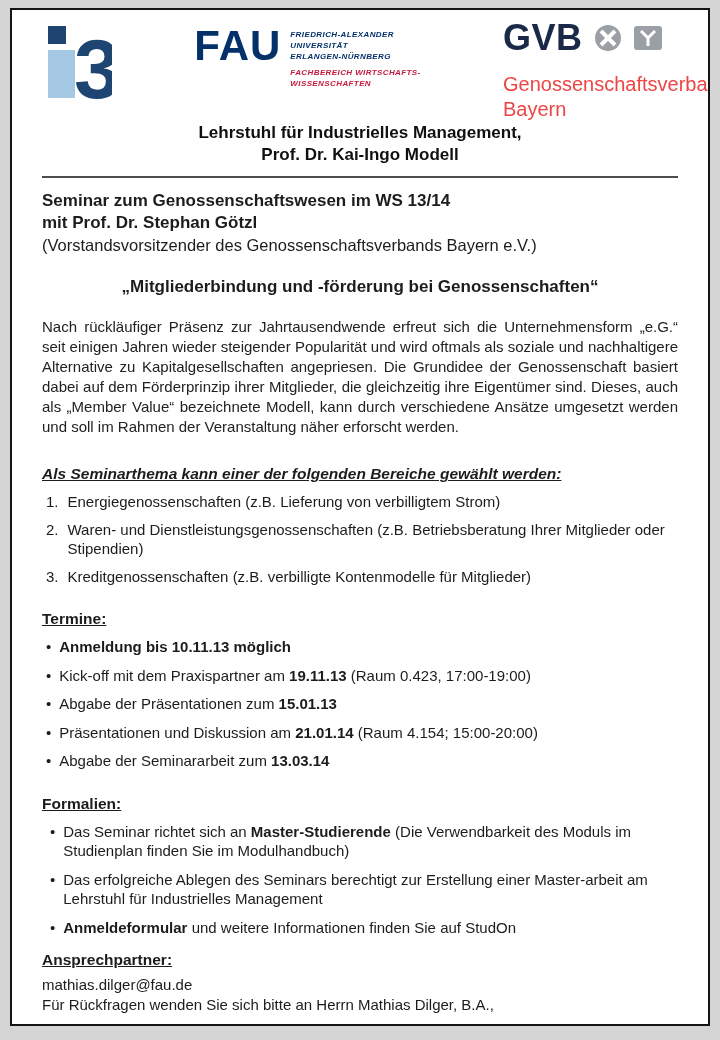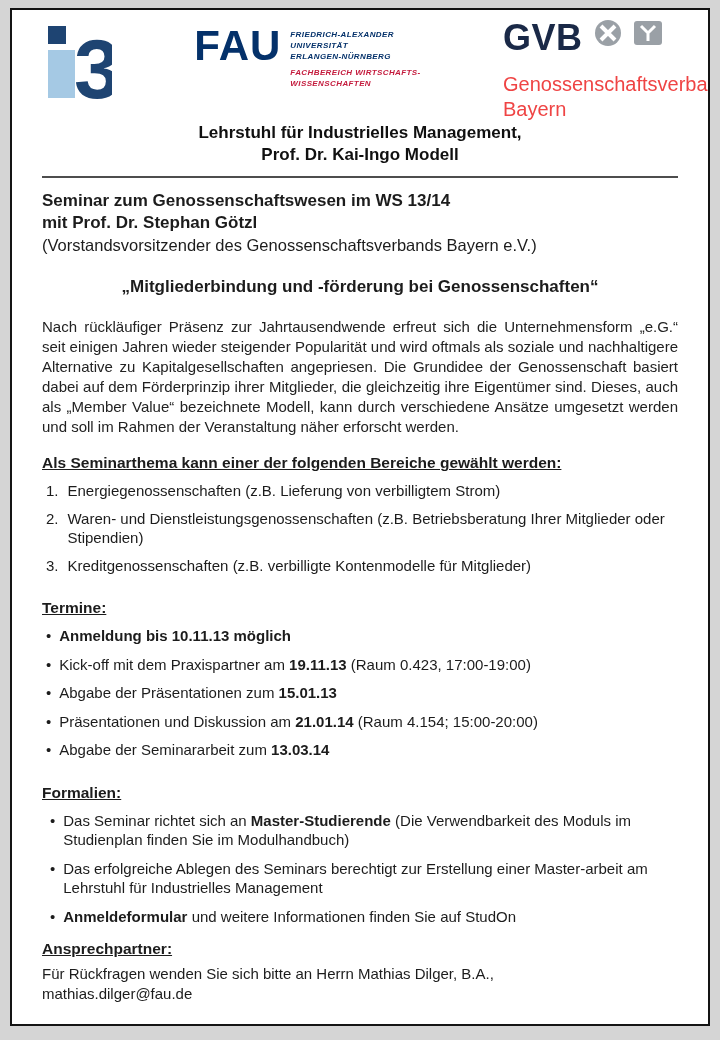--- a/index.html
+++ b/index.html
@@ -20,33 +20,33 @@
   }
   
   .logos { display:flex; justify-content:space-between; align-items:flex-start; padding-top:10px; height:100px; }
   .ib-logo { width:70px; }
   .fau-logo { display:flex; gap:9px; margin-top:8px; }
   .fau-word { font-size:42px; font-weight:bold; color:#04316a; line-height:0.85; letter-spacing:1px; }
   .fau-text { font-size:8px; font-weight:bold; letter-spacing:0.4px; line-height:1.35; padding-top:2px;font-style:italic; }
   .fau-navy { color:#04316a; }
   .fau-red  { color:#c41b3d; margin-top:6px; }
   .gvb-logo { width:175px; }
-  .gvb-top { display:flex; align-items:flex-start; gap:12px; }
+  .gvb-top { display:flex; align-items:center; gap:12px; }
   .gvb-word { font-size:36px; font-weight:bold; color:#1a2947; line-height:1; letter-spacing:0.5px; }
   .gvb-caption { color:#ef4444; font-size:20px; line-height:1.25; margin-top:16px; }
   
   .title { text-align:center; font-weight:bold; font-size:17px; line-height:1.3; margin-top:12px; color:#101010; }
   .rule { border-top:2px solid #4d4d4d; margin-top:10px; }
   .seminar { text-align:left; margin-top:12px; }
   .seminar .b { font-weight:bold; font-size:17px; line-height:1.3; }
   .seminar .sub { font-size:16.5px; line-height:1.3; margin-top:1px; }
   .topic { text-align:center; font-weight:bold; font-size:17px; margin-top:20px; }
   .intro { margin-top:20px; font-size:15px; line-height:1.33; text-align:justify; color:#222; }
   .sec-h { font-weight:bold; text-decoration:underline; font-size:15.5px; margin-top:24px; }
-  .sec-h.first { margin-top:18px; }
+  .sec-h.first { margin-top:29px;font-style:italic; }
   
   .num-list { margin-top:9px; }
   .num-item { display:flex; gap:9px; font-size:15px; line-height:1.3; margin-top:8px; padding-left:4px; padding-right:10px; }
   .num-item .n { flex:0 0 auto; }
   
   .bul-list { margin-top:9px; }
   .bul-item { display:flex; gap:8px; font-size:15px; line-height:1.3; margin-top:9px; padding-left:4px; padding-right:6px; }
   .bul-item .dot { flex:0 0 auto; }
   .bul-item b { font-weight:bold; }
   .formalien .bul-item { padding-left:8px; }
@@ -169,17 +169,17 @@
       <span><span>Das erfolgreiche Ablegen des Seminars berechtigt zur Erstellung einer Master-arbeit am Lehrstuhl für Industrielles Management</span><b></b><span></span></span>
     </div>
     <div class="bul-item">
       <span class="dot">•</span>
       <span><span></span><b>Anmeldeformular</b><span> und weitere Informationen finden Sie auf StudOn</span></span>
     </div>
   </div>
 
   <div class="sec-h" style="margin-top:14px;">Ansprechpartner:</div>
   <div class="contact">
+    <div>mathias.dilger@fau.de</div>
     <div>Für Rückfragen wenden Sie sich bitte an Herrn Mathias Dilger, B.A.,</div>
-    <div>mathias.dilger@fau.de</div>
   </div>
 
 </div>
 
 </body></html>

